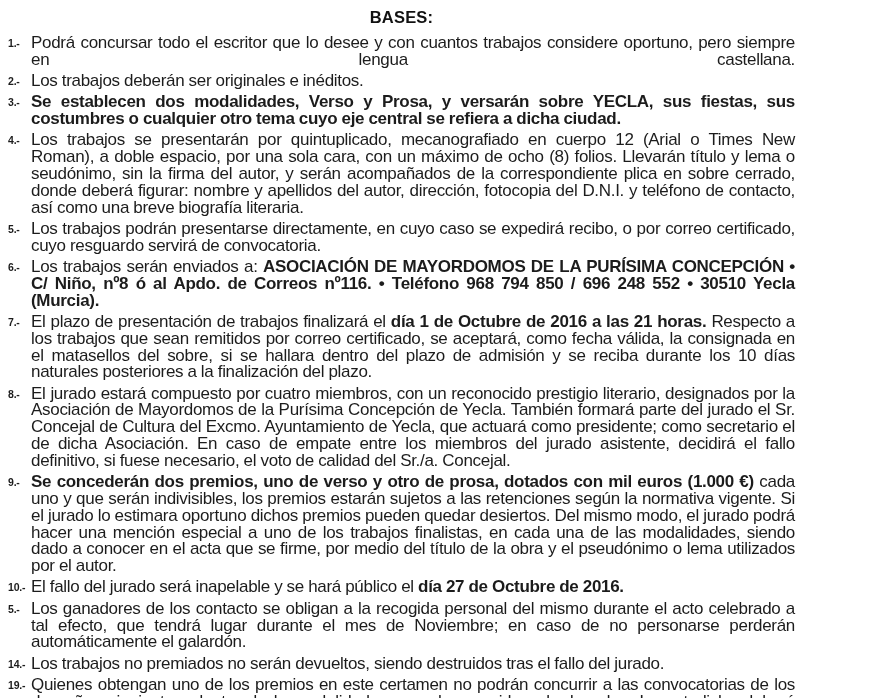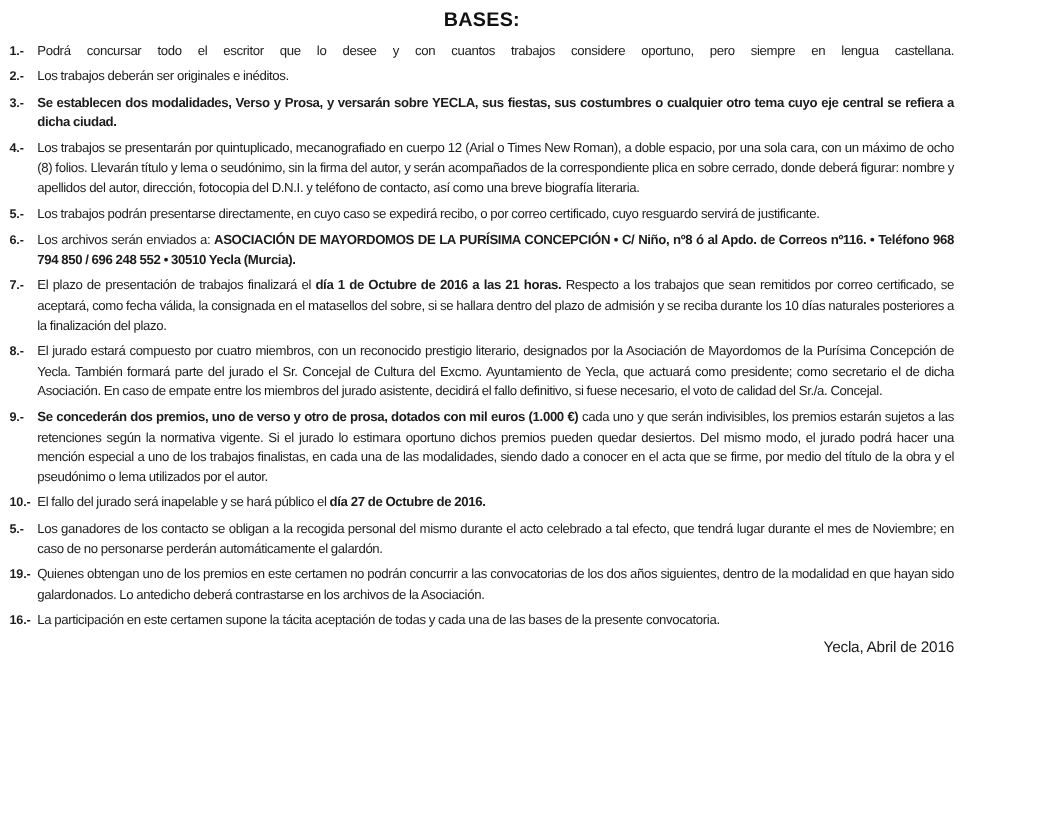--- a/index.html
+++ b/index.html
@@ -35,21 +35,21 @@
   .num {
     position: absolute;
     left: 0;
     top: 2px;
     font-size: 10.5px;
     font-weight: bold;
     letter-spacing: -0.2px;
     white-space: nowrap;
   }
   .text {
-    font-size: 11px;
+    font-size: 17px;
     line-height: 16.8px;
     letter-spacing: -0.3px;
     text-align: justify;
     word-spacing: -0.2px;
   }
   .item.stretch .text { text-align-last: justify; }
   .text b { font-weight: bold; }
   .footer {
     margin-top: 2px;
     text-align: right;
@@ -75,25 +75,25 @@
       <div class="item">
         <span class="num">3.-</span>
         <p class="text"><b>Se establecen dos modalidades, Verso y Prosa, y versarán sobre YECLA, sus fiestas, sus costumbres o cualquier otro tema cuyo eje central se refiera a dicha ciudad.</b></p>
       </div>
       <div class="item">
         <span class="num">4.-</span>
         <p class="text"><span>Los trabajos se presentarán por quintuplicado, mecanografiado en cuerpo 12 (Arial o Times New Roman), a doble espacio, por una sola cara, con un máximo de ocho (8) folios. Llevarán título y lema o seudónimo, sin la firma del autor, y serán acompañados de la correspondiente plica en sobre cerrado, donde deberá figurar: nombre y apellidos del autor, dirección, fotocopia del D.N.I. y teléfono de contacto, así como una breve biografía literaria.</span></p>
       </div>
       <div class="item">
         <span class="num">5.-</span>
-        <p class="text"><span>Los trabajos podrán presentarse directamente, en cuyo caso se expedirá recibo, o por correo certificado, cuyo resguardo servirá de justificante.</span></p>
+        <p class="text"><span>Los trabajos podrán presentarse directamente, en cuyo caso se expedirá recibo, o por correo certificado, cuyo resguardo servirá de convocatoria.</span></p>
       </div>
       <div class="item">
         <span class="num">6.-</span>
-        <p class="text"><span>Los archivos serán enviados a: </span><b>ASOCIACIÓN DE MAYORDOMOS DE LA PURÍSIMA CONCEPCIÓN • C/ Niño, nº8 ó al Apdo. de Correos nº116. • Teléfono 968 794 850 / 696 248 552 • 30510 Yecla (Murcia).</b></p>
+        <p class="text"><span>Los trabajos serán enviados a: </span><b>ASOCIACIÓN DE MAYORDOMOS DE LA PURÍSIMA CONCEPCIÓN • C/ Niño, nº8 ó al Apdo. de Correos nº116. • Teléfono 968 794 850 / 696 248 552 • 30510 Yecla (Murcia).</b></p>
       </div>
       <div class="item">
         <span class="num">7.-</span>
         <p class="text"><span>El plazo de presentación de trabajos finalizará el </span><b>día 1 de Octubre de 2016 a las 21 horas.</b><span> Respecto a los trabajos que sean remitidos por correo certificado, se aceptará, como fecha válida, la consignada en el matasellos del sobre, si se hallara dentro del plazo de admisión y se reciba durante los 10 días naturales posteriores a la finalización del plazo.</span></p>
       </div>
       <div class="item">
         <span class="num">8.-</span>
         <p class="text"><span>El jurado estará compuesto por cuatro miembros, con un reconocido prestigio literario, designados por la Asociación de Mayordomos de la Purísima Concepción de Yecla. También formará parte del jurado el Sr. Concejal de Cultura del Excmo. Ayuntamiento de Yecla, que actuará como presidente; como secretario el de dicha Asociación. En caso de empate entre los miembros del jurado asistente, decidirá el fallo definitivo, si fuese necesario, el voto de calidad del Sr./a. Concejal.</span></p>
       </div>
       <div class="item">
@@ -102,20 +102,24 @@
       </div>
       <div class="item">
         <span class="num">10.-</span>
         <p class="text"><span>El fallo del jurado será inapelable y se hará público el </span><b>día 27 de Octubre de 2016.</b></p>
       </div>
       <div class="item">
         <span class="num">5.-</span>
         <p class="text"><span>Los ganadores de los contacto se obligan a la recogida personal del mismo durante el acto celebrado a tal efecto, que tendrá lugar durante el mes de Noviembre; en caso de no personarse perderán automáticamente el galardón.</span></p>
       </div>
       <div class="item">
+        <span class="num">14.-</span>
+        <p class="text"><span>Los trabajos no premiados no serán devueltos, siendo destruidos tras el fallo del jurado.</span></p>
+      </div>
+      <div class="item">
         <span class="num">19.-</span>
         <p class="text"><span>Quienes obtengan uno de los premios en este certamen no podrán concurrir a las convocatorias de los dos años siguientes, dentro de la modalidad en que hayan sido galardonados. Lo antedicho deberá contrastarse en los archivos de la Asociación.</span></p>
       </div>
       <div class="item">
         <span class="num">16.-</span>
         <p class="text"><span>La participación en este certamen supone la tácita aceptación de todas y cada una de las bases de la presente convocatoria.</span></p>
       </div>
     </div>
   <div class="footer">Yecla, Abril de 2016</div>
 </div>

